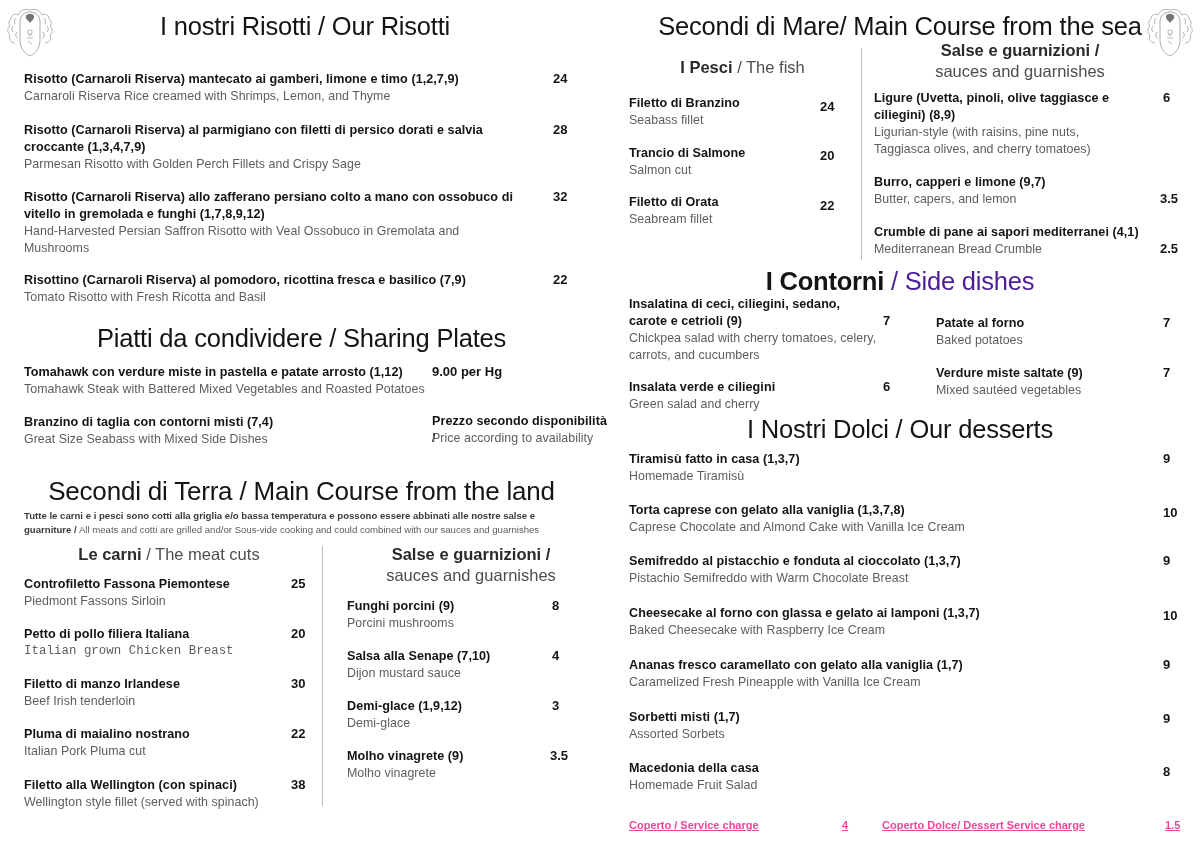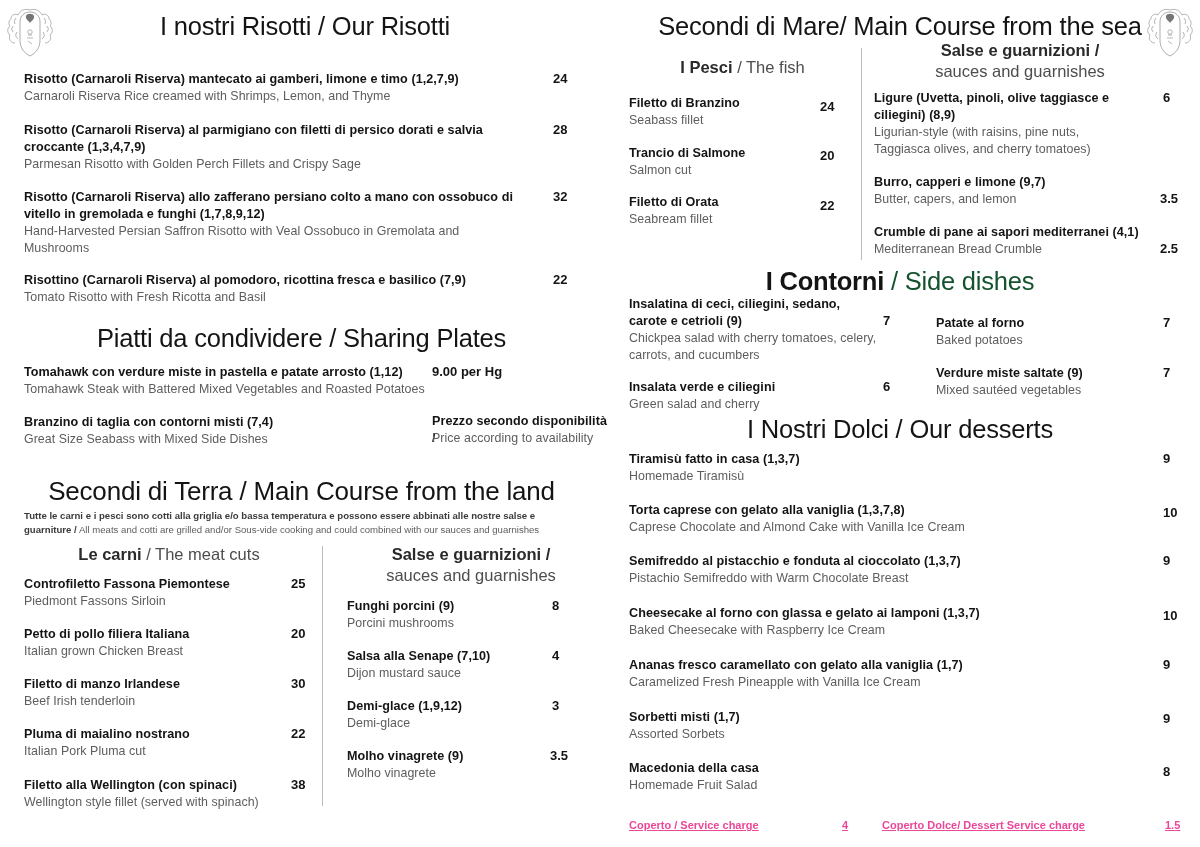--- a/index.html
+++ b/index.html
@@ -162,21 +162,21 @@
 
     <div class="vrule" style="left:322px;top:546px;height:260px;"></div>
 
     <div class="item">
       <div class="it-name" style="position:absolute;left:24px;top:576px;width:250px;">Controfiletto Fassona Piemontese</div>
       <div class="it-desc" style="position:absolute;left:24px;top:593px;width:260px;">Piedmont Fassons Sirloin</div>
       <div class="price" style="left:291px;top:576px;">25</div>
     </div>
     <div class="item">
       <div class="it-name" style="position:absolute;left:24px;top:626px;width:250px;">Petto di pollo filiera Italiana</div>
-      <div class="it-desc" style="position:absolute;left:24px;top:643px;width:260px;">Italian grown Chicken Breast</div>
+      <div class="it-desc" style="position:absolute;left:24px;top:643px;width:260px;font-family:Liberation Mono, monospace;">Italian grown Chicken Breast</div>
       <div class="price" style="left:291px;top:626px;">20</div>
     </div>
     <div class="item">
       <div class="it-name" style="position:absolute;left:24px;top:676px;width:250px;">Filetto di manzo Irlandese</div>
       <div class="it-desc" style="position:absolute;left:24px;top:693px;width:260px;">Beef Irish tenderloin</div>
       <div class="price" style="left:291px;top:676px;">30</div>
     </div>
     <div class="item">
       <div class="it-name" style="position:absolute;left:24px;top:726px;width:250px;">Pluma di maialino nostrano</div>
       <div class="it-desc" style="position:absolute;left:24px;top:743px;width:260px;">Italian Pork Pluma cut</div>
@@ -252,21 +252,21 @@
       <div class="price" style="left:550px;top:191px;">3.5</div>
     </div>
     <div class="item">
       <div class="it-name" style="position:absolute;left:264px;top:224px;width:275px;">Crumble di pane ai sapori mediterranei (4,1)</div>
       <div class="it-desc" style="position:absolute;left:264px;top:241px;width:250px;">Mediterranean Bread Crumble</div>
       <div class="price" style="left:550px;top:241px;">2.5</div>
     </div>
 
     <div class="sec-title" style="position:absolute;left:20px;top:267px;width:540px;">
       <b style="font-weight:700">I Contorni</b>
-      <span style="color:#14532d">/ Side dishes</span>
+      <span style="color:#4c1d95">/ Side dishes</span>
     </div>
 
     <div class="item">
       <div class="it-name" style="position:absolute;left:19px;top:296px;width:245px;">Insalatina di ceci, ciliegini, sedano, carote e cetrioli (9)</div>
       <div class="it-desc" style="position:absolute;left:19px;top:330px;width:250px;">Chickpea salad with cherry tomatoes, celery, carrots, and cucumbers</div>
       <div class="price" style="left:273px;top:313px;">7</div>
     </div>
     <div class="item">
       <div class="it-name" style="position:absolute;left:19px;top:379px;width:245px;">Insalata verde e ciliegini</div>
       <div class="it-desc" style="position:absolute;left:19px;top:396px;width:250px;">Green salad and cherry</div>

